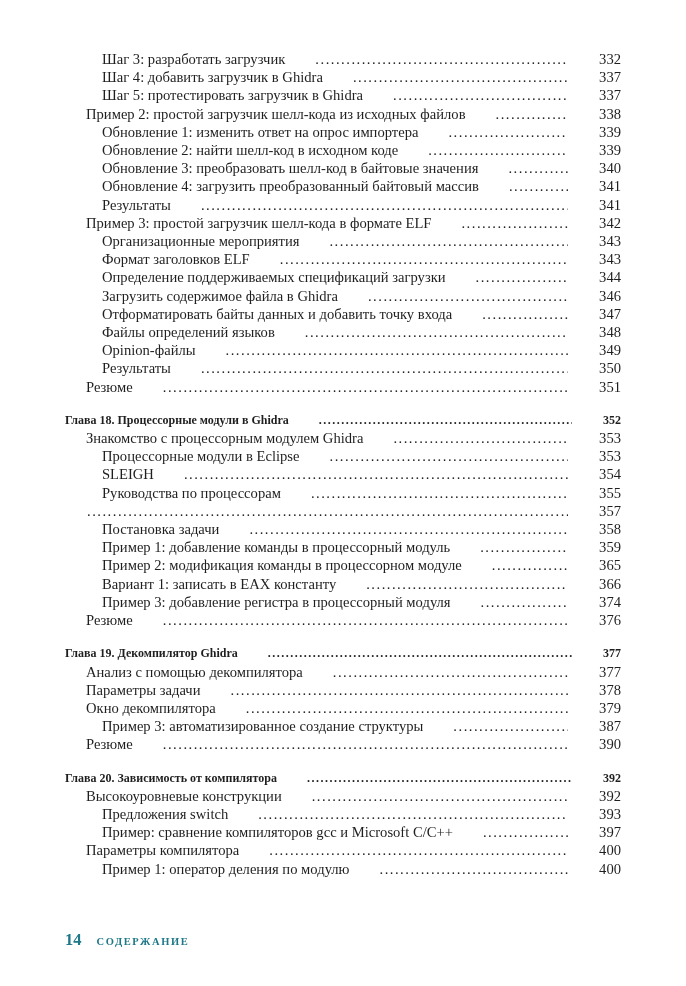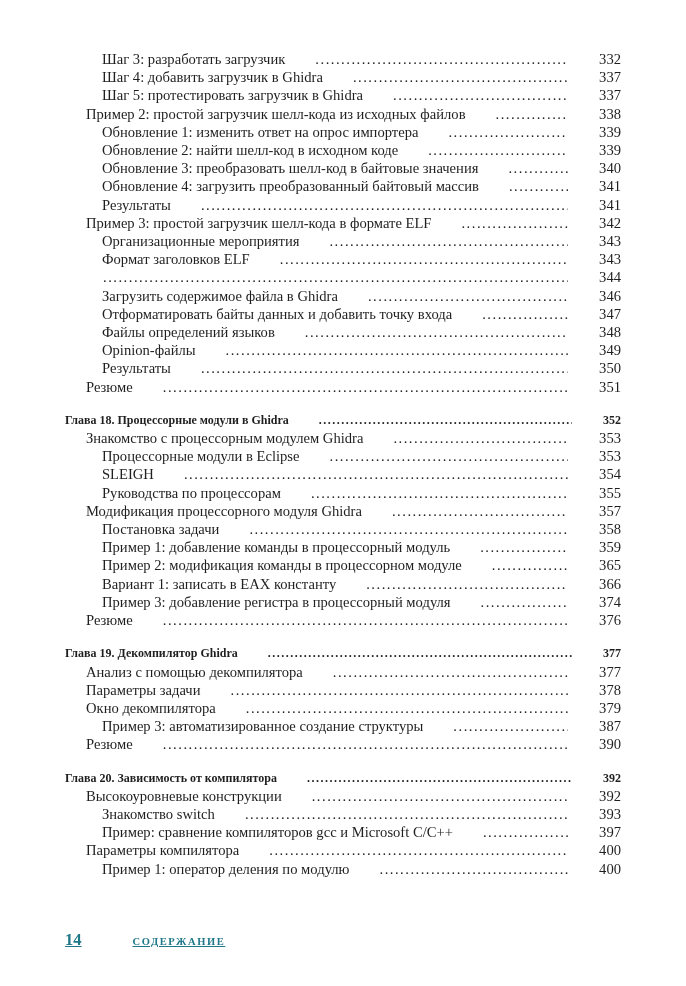--- a/index.html
+++ b/index.html
@@ -52,31 +52,29 @@
   }
   .toc-page { flex: 0 0 auto; }
   .footer {
     position: absolute;
     left: 65px;
     top: 930px;
     display: flex;
     align-items: baseline;
     gap: 15px;
     color: var(--accent);
-    text-decoration: underline;
   }
   .footer .page-num {
     font-weight: bold;
     font-size: 16.5px;
   }
   .footer .section {
     font-size: 10.5px;
     letter-spacing: 1.6px;
     font-weight: bold;
-    margin-left: 36px;
   }
 </style>
 </head>
 <body>
 
 <div class="page">
   <div class="toc" id="toc-list">
       <div class="toc-row lvl2">
         <span class="toc-label">Шаг 3: разработать загрузчик</span>
         <span class="toc-leader"></span>
@@ -131,20 +129,21 @@
         <span class="toc-label">Организационные мероприятия</span>
         <span class="toc-leader"></span>
         <span class="toc-page">343</span>
       </div>
       <div class="toc-row lvl2">
         <span class="toc-label">Формат заголовков ELF</span>
         <span class="toc-leader"></span>
         <span class="toc-page">343</span>
       </div>
       <div class="toc-row lvl2">
+        <span class="toc-label">Определение поддерживаемых спецификаций загрузки</span>
         <span class="toc-leader"></span>
         <span class="toc-page">344</span>
       </div>
       <div class="toc-row lvl2">
         <span class="toc-label">Загрузить содержимое файла в Ghidra</span>
         <span class="toc-leader"></span>
         <span class="toc-page">346</span>
       </div>
       <div class="toc-row lvl2">
         <span class="toc-label">Отформатировать байты данных и добавить точку входа</span>
@@ -190,21 +189,20 @@
         <span class="toc-label">SLEIGH</span>
         <span class="toc-leader"></span>
         <span class="toc-page">354</span>
       </div>
       <div class="toc-row lvl2">
         <span class="toc-label">Руководства по процессорам</span>
         <span class="toc-leader"></span>
         <span class="toc-page">355</span>
       </div>
       <div class="toc-row lvl1">
-        <span class="toc-label">Модификация процессорного модуля Ghidra</span>
         <span class="toc-leader"></span>
         <span class="toc-page">357</span>
       </div>
       <div class="toc-row lvl2">
         <span class="toc-label">Постановка задачи</span>
         <span class="toc-leader"></span>
         <span class="toc-page">358</span>
       </div>
       <div class="toc-row lvl2">
         <span class="toc-label">Пример 1: добавление команды в процессорный модуль</span>
@@ -265,21 +263,21 @@
         <span class="toc-label">Глава 20. Зависимость от компилятора</span>
         <span class="toc-leader"></span>
         <span class="toc-page">392</span>
       </div>
       <div class="toc-row lvl1">
         <span class="toc-label">Высокоуровневые конструкции</span>
         <span class="toc-leader"></span>
         <span class="toc-page">392</span>
       </div>
       <div class="toc-row lvl2">
-        <span class="toc-label">Знакомство switch</span>
+        <span class="toc-label">Предложения switch</span>
         <span class="toc-leader"></span>
         <span class="toc-page">393</span>
       </div>
       <div class="toc-row lvl2">
         <span class="toc-label">Пример: сравнение компиляторов gcc и Microsoft C/C++</span>
         <span class="toc-leader"></span>
         <span class="toc-page">397</span>
       </div>
       <div class="toc-row lvl1">
         <span class="toc-label">Параметры компилятора</span>

